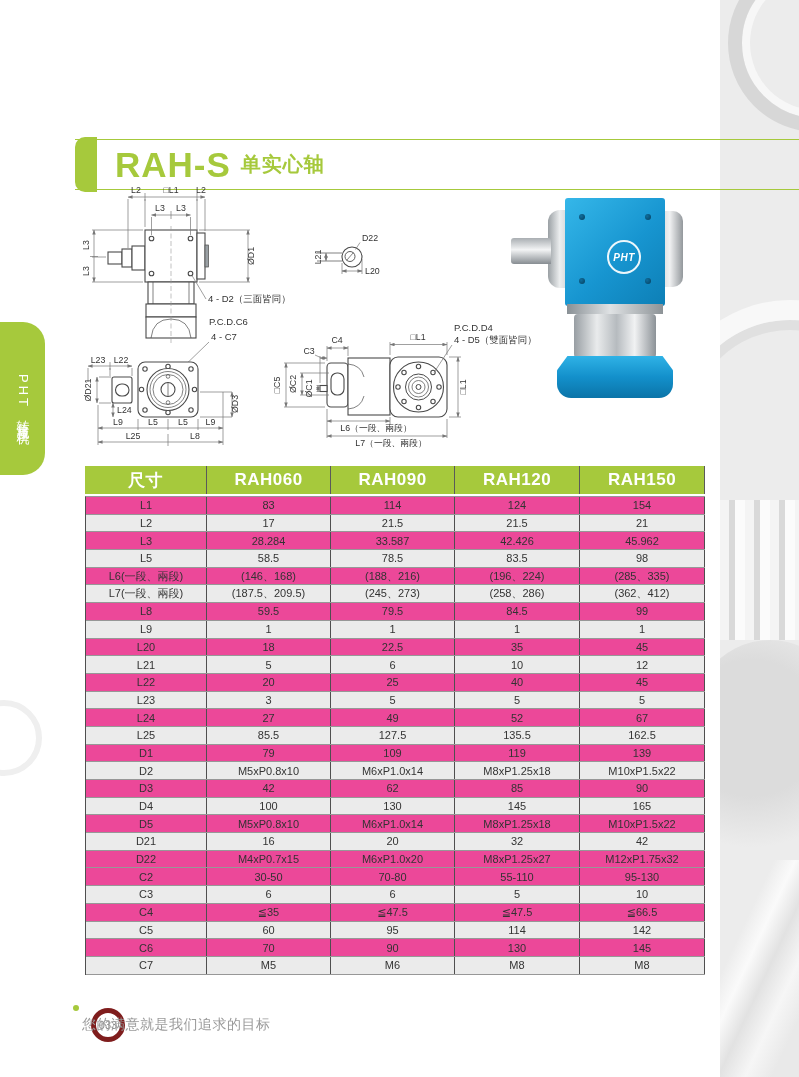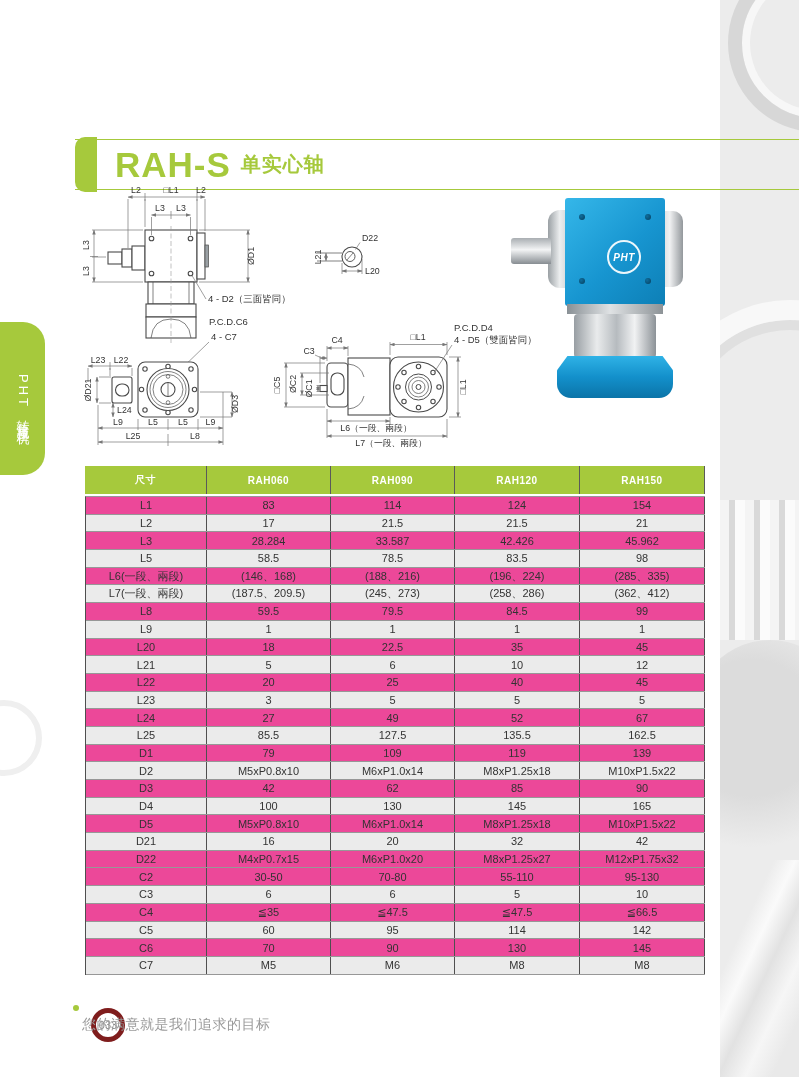--- a/index.html
+++ b/index.html
@@ -67,21 +67,21 @@
         background:linear-gradient(90deg,#989ea3,#e9ebec 28%,#b6bbbf 52%,#f1f2f3 74%,#8c9297);}
   .flange{left:62px;top:166px;width:116px;height:42px;border-radius:10px 10px 14px 14px;
         background:linear-gradient(180deg,#2fb2e6,#1390cb 50%,#0b74a8);
         clip-path:polygon(9% 0,91% 0,100% 34%,100% 100%,0 100%,0 34%);}
 
   
   .spec-table{position:absolute;left:85px;top:466px;width:620px;}
   .thead{display:grid;grid-template-columns:122px 124px 124px 125px 125px;height:28px;
          background:var(--green);}
   .thead .hcell{display:flex;align-items:center;justify-content:center;color:#fff;
-         font-weight:bold;font-size:10px;box-sizing:border-box;border-right:1px solid #5a5a5a;letter-spacing:.5px;}
+         font-weight:bold;font-size:17px;box-sizing:border-box;border-right:1px solid #5a5a5a;letter-spacing:.5px;}
   .thead .hcell:last-child{border-right:1px solid #5a5a5a;}
   .tbody{margin-top:2px;border-top:1px solid #979797;border-left:1px solid #4f4f4f;}
   .trow{display:grid;grid-template-columns:121px 124px 124px 125px 125px;height:16.7px;
         border-bottom:1px solid #979797;background:#ec4899;}
   .trow.alt{background:#ebebeb;}
   .tcell{display:flex;align-items:center;justify-content:center;font-size:11px;color:#333;
         box-sizing:border-box;border-right:1px solid #4f4f4f;}
 
   
   .page-circle{position:absolute;left:48px;top:1008px;width:24px;height:24px;border-radius:50%;

